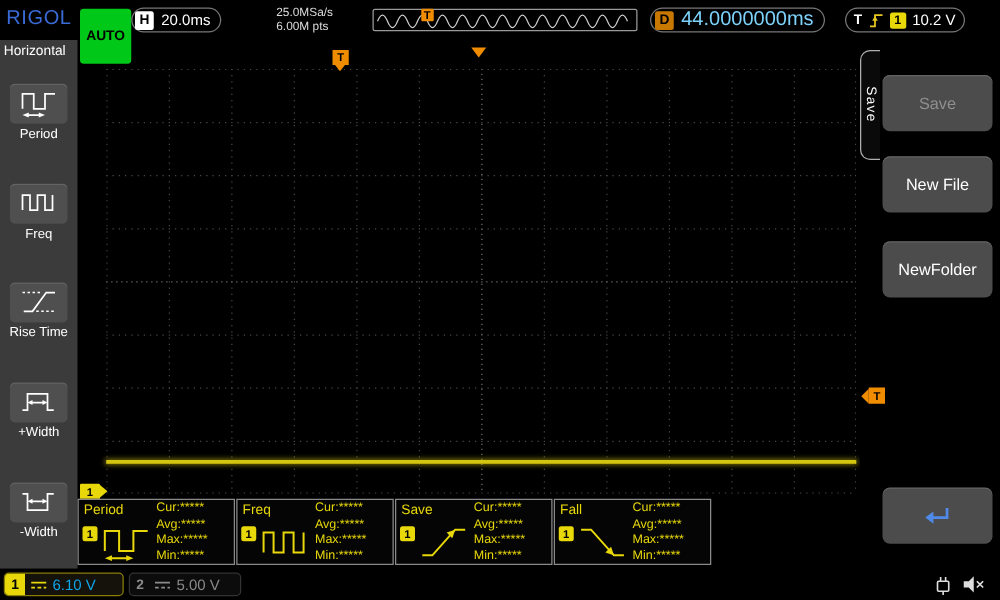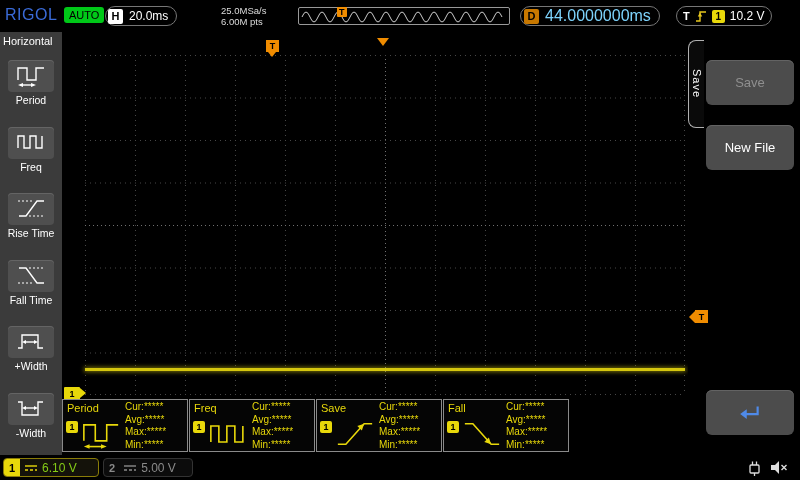--- a/index.html
+++ b/index.html
@@ -2,21 +2,21 @@
 <html><head>
 <meta charset="utf-8">
 <style>
   *{margin:0;padding:0;box-sizing:border-box}
   body{background:#1a1a1a;font-family:"Liberation Sans",sans-serif;-webkit-font-smoothing:antialiased}
   .screen{position:relative;width:800px;height:480px;background:#000;overflow:hidden}
 
   
   .topbar{position:absolute;left:0;top:0;width:800px;height:32px;background:#000;z-index:30}
   .logo{position:absolute;left:5px;top:6px;font-size:16px;font-weight:normal;color:#3a6bd8;letter-spacing:.5px}
-  .auto-badge{position:absolute;left:64px;top:7px;background:#00c818;color:#000;font-size:11px;font-weight:normal;padding:2px 5px;border-radius:3px}
+  .auto-badge{position:absolute;left:64px;top:7px;background:#00c818;color:#000;font-size:11px;font-weight:bold;padding:16px 5px;border-radius:3px}
   .pillgroup{position:absolute;top:6px;height:20px;border:1px solid #777;border-radius:10px;display:flex;align-items:center}
   .h-group{left:105px;padding:0 8px 0 2px;gap:6px}
   .h-badge{background:#fff;color:#000;font-size:11px;font-weight:bold;width:15px;height:15px;display:flex;align-items:center;justify-content:center;border-radius:2px}
   .h-value{color:#fff;font-size:12px}
   .acq-info{position:absolute;left:221px;top:5px;color:#ddd;font-size:9.5px;line-height:11px}
   .mem-bar{position:absolute;left:298px;top:7px;width:212px;height:18px;border:1px solid #999;border-radius:2px}
   .mem-svg{position:absolute;left:1px;top:0;width:208px;height:16px}
   .memline{stroke:#ccc;fill:none;stroke-width:1}
   .mem-trig{position:absolute;left:38px;top:-1px;background:#f08c00;color:#000;font-size:9px;font-weight:bold;line-height:10px;padding:0 2px;border-radius:1px}
   .d-group{left:520px;padding:0 8px 0 3px;gap:6px}
@@ -73,21 +73,21 @@
   .soft-btn.disabled span{color:#8f8f8f}
   .btn-0{top:28px}.btn-1{top:93px}.btn-2{top:161px}.btn-3{top:226px}.btn-4{top:358px}
   .ret-svg{width:24px;height:20px}
 
   
   .bottombar{position:absolute;left:0;top:455px;width:800px;height:25px;background:#000;z-index:30}
   .ch-box{position:absolute;top:3px;height:19px;display:flex;align-items:center;border-radius:4px;cursor:pointer}
   .ch1-box{left:3px;width:96px;background:#15130000;border:1px solid #8a7d08;background:#14120a}
   .ch1-badge{background:#e8d80a;color:#000;font-size:11px;font-weight:bold;width:16px;height:17px;display:flex;align-items:center;justify-content:center;border-radius:3px 0 0 3px}
   .coupling{width:14px;height:12px;margin-left:4px}
-  .ch1-scale{color:#84cc16;font-size:12px;margin-left:4px}
+  .ch1-scale{color:#0ea5e9;font-size:12px;margin-left:4px}
   .ch2-box{left:103px;width:90px;border:1px solid #333;background:#0c0c0c}
   .ch2-badge{color:#8a8a8a;font-size:11px;font-weight:bold;margin:0 4px 0 5px}
   .ch2-scale{color:#8a8a8a;font-size:12px;margin-left:4px}
   .sys-icon{position:absolute;top:4px}
   .usb-icon{left:746px;width:17px;height:17px}
   .spk-icon{left:769px;width:20px;height:17px}
 </style>
 </head>
 <body>
 
@@ -159,30 +159,20 @@
         <div class="menu-icon-btn">
           <svg class="mi" viewBox="0 0 30 26">
             <path class="wd" d="M2,5 L17,5"></path>
             <path class="wd" d="M13,20 L28,20"></path>
             <path class="w" d="M3,20 L10,20 L21,5 L28,5"></path>
           </svg>
         </div>
         <div class="menu-label">Rise Time</div>
       </div>
 
-      <div class="menu-item">
-        <div class="menu-icon-btn">
-          <svg class="mi" viewBox="0 0 30 26">
-            <path class="wd" d="M13,5 L28,5"></path>
-            <path class="wd" d="M2,20 L17,20"></path>
-            <path class="w" d="M3,5 L10,5 L21,20 L28,20"></path>
-          </svg>
-        </div>
-        <div class="menu-label">Fall Time</div>
-      </div>
 
       <div class="menu-item">
         <div class="menu-icon-btn">
           <svg class="mi" viewBox="0 0 30 26">
             <path class="w" d="M2,19 L6,19 L6,6 L22,6 L22,19 L27,19"></path>
             <path class="w" d="M9,13 L19,13"></path>
             <path class="wf" d="M6,13 L10,11 L10,15 Z"></path>
             <path class="wf" d="M22,13 L18,11 L18,15 Z"></path>
           </svg>
         </div>
@@ -308,20 +298,23 @@
   <aside class="rightmenu">
     <div class="menu-tab">
       <span>Save</span>
     </div>
     <button class="soft-btn btn-0 disabled">
       <span>Save</span>
     </button>
     <button class="soft-btn btn-1">
       <span>New File</span>
     </button>
+    <button class="soft-btn btn-2">
+      <span>NewFolder</span>
+    </button>
     <button class="soft-btn btn-4">
       <svg class="ret-svg" viewBox="0 0 22 16">
         <path d="M18,2 L18,9 L7,9" fill="none" stroke="#4f8ae8" stroke-width="2"></path>
         <path d="M8,4.5 L2,9 L8,13.5 Z" fill="#4f8ae8"></path>
       </svg>
     </button>
   </aside>
 
   <footer class="bottombar">
     <div class="ch-box ch1-box">

